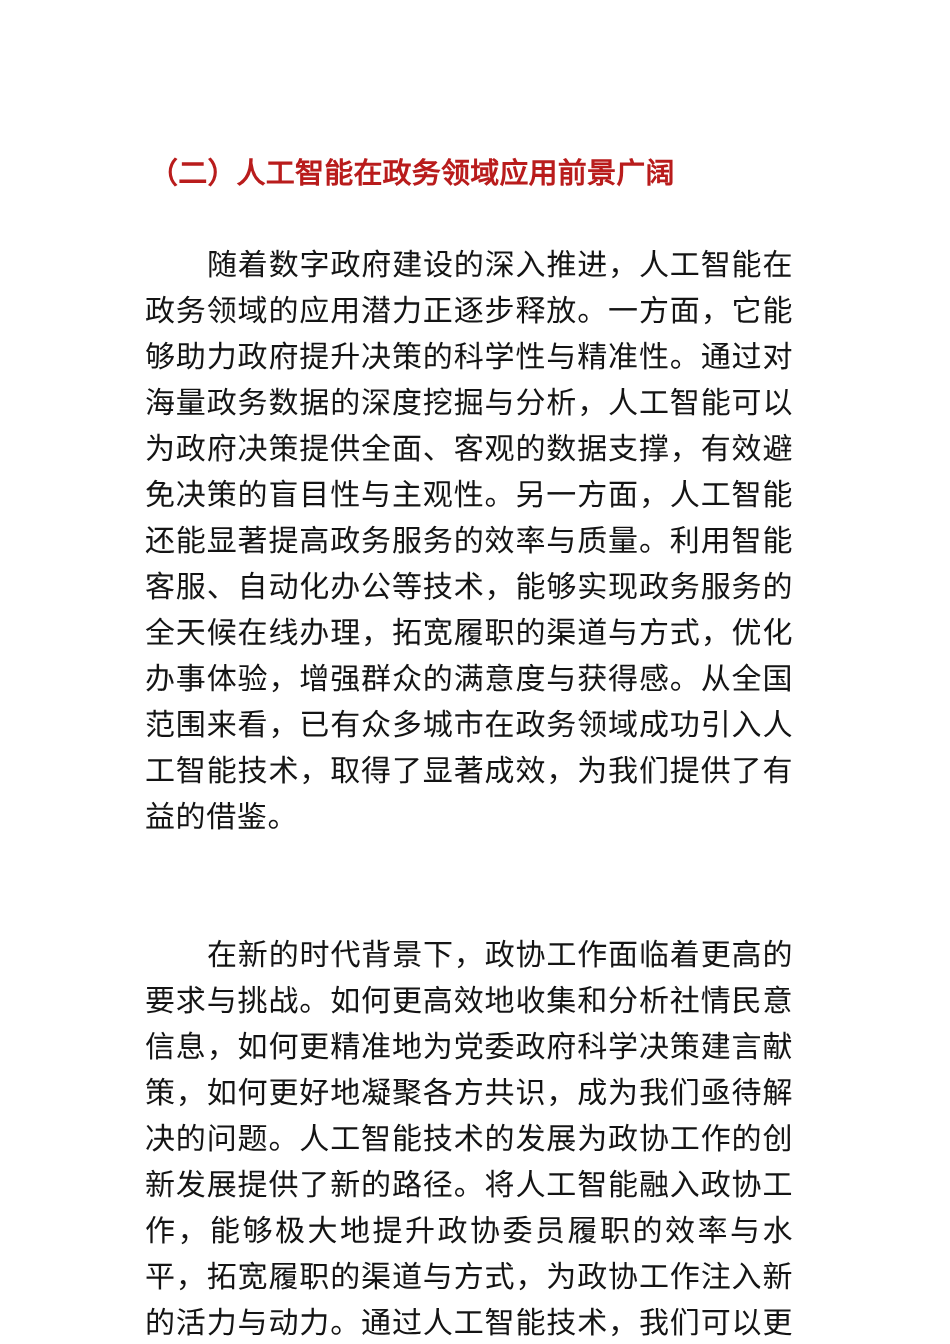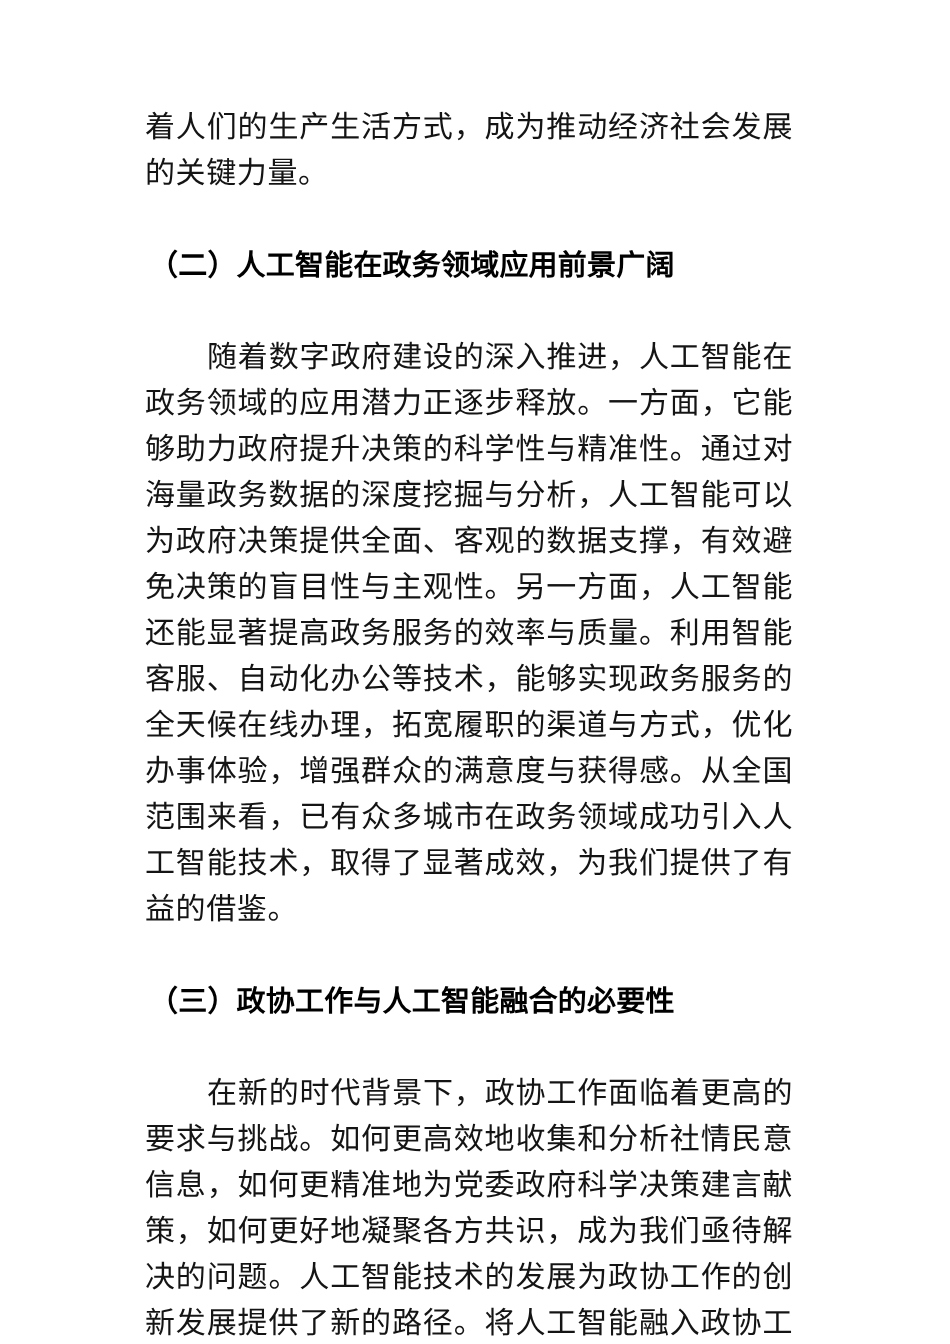--- a/index.html
+++ b/index.html
@@ -46,47 +46,45 @@
   }
   .para.continuation {
     text-indent: 0;
   }
   
   .heading {
     font-family: "Liberation Sans", "DejaVu Sans", sans-serif;
     font-size: 29px;
     line-height: 46px;
     font-weight: 700;
-    color: #000000;
+    color: #b91c1c;
     margin: 0;
     text-align: left;
     letter-spacing: 0.2px;
     text-indent: 4px;
   }
   .gap-after-para { height: 46px; }
   .gap-after-heading { height: 46px; }
 </style>
 </head>
 <body>
 
 <div class="page">
   <div class="text-column">
 
-    <p class="para continuation">着人们的生产生活方式，成为推动经济社会发展的关键力量。</p>
 
     <div class="gap-after-para"></div>
 
     <h2 class="heading">（二）人工智能在政务领域应用前景广阔</h2>
 
     <div class="gap-after-heading"></div>
 
     <p class="para indent">随着数字政府建设的深入推进，人工智能在政务领域的应用潜力正逐步释放。一方面，它能够助力政府提升决策的科学性与精准性。通过对海量政务数据的深度挖掘与分析，人工智能可以为政府决策提供全面、客观的数据支撑，有效避免决策的盲目性与主观性。另一方面，人工智能还能显著提高政务服务的效率与质量。利用智能客服、自动化办公等技术，能够实现政务服务的全天候在线办理，拓宽履职的渠道与方式，优化办事体验，增强群众的满意度与获得感。从全国范围来看，已有众多城市在政务领域成功引入人工智能技术，取得了显著成效，为我们提供了有益的借鉴。</p>
 
     <div class="gap-after-para"></div>
 
-    <h2 class="heading">（三）政协工作与人工智能融合的必要性</h2>
 
     <div class="gap-after-heading"></div>
 
     <p class="para indent">在新的时代背景下，政协工作面临着更高的要求与挑战。如何更高效地收集和分析社情民意信息，如何更精准地为党委政府科学决策建言献策，如何更好地凝聚各方共识，成为我们亟待解决的问题。人工智能技术的发展为政协工作的创新发展提供了新的路径。将人工智能融入政协工作，能够极大地提升政协委员履职的效率与水平，拓宽履职的渠道与方式，为政协工作注入新的活力与动力。通过人工智能技术，我们可以更快速地筛选和整理海量信</p>
 
   </div>
 </div>
 
 </body></html>

